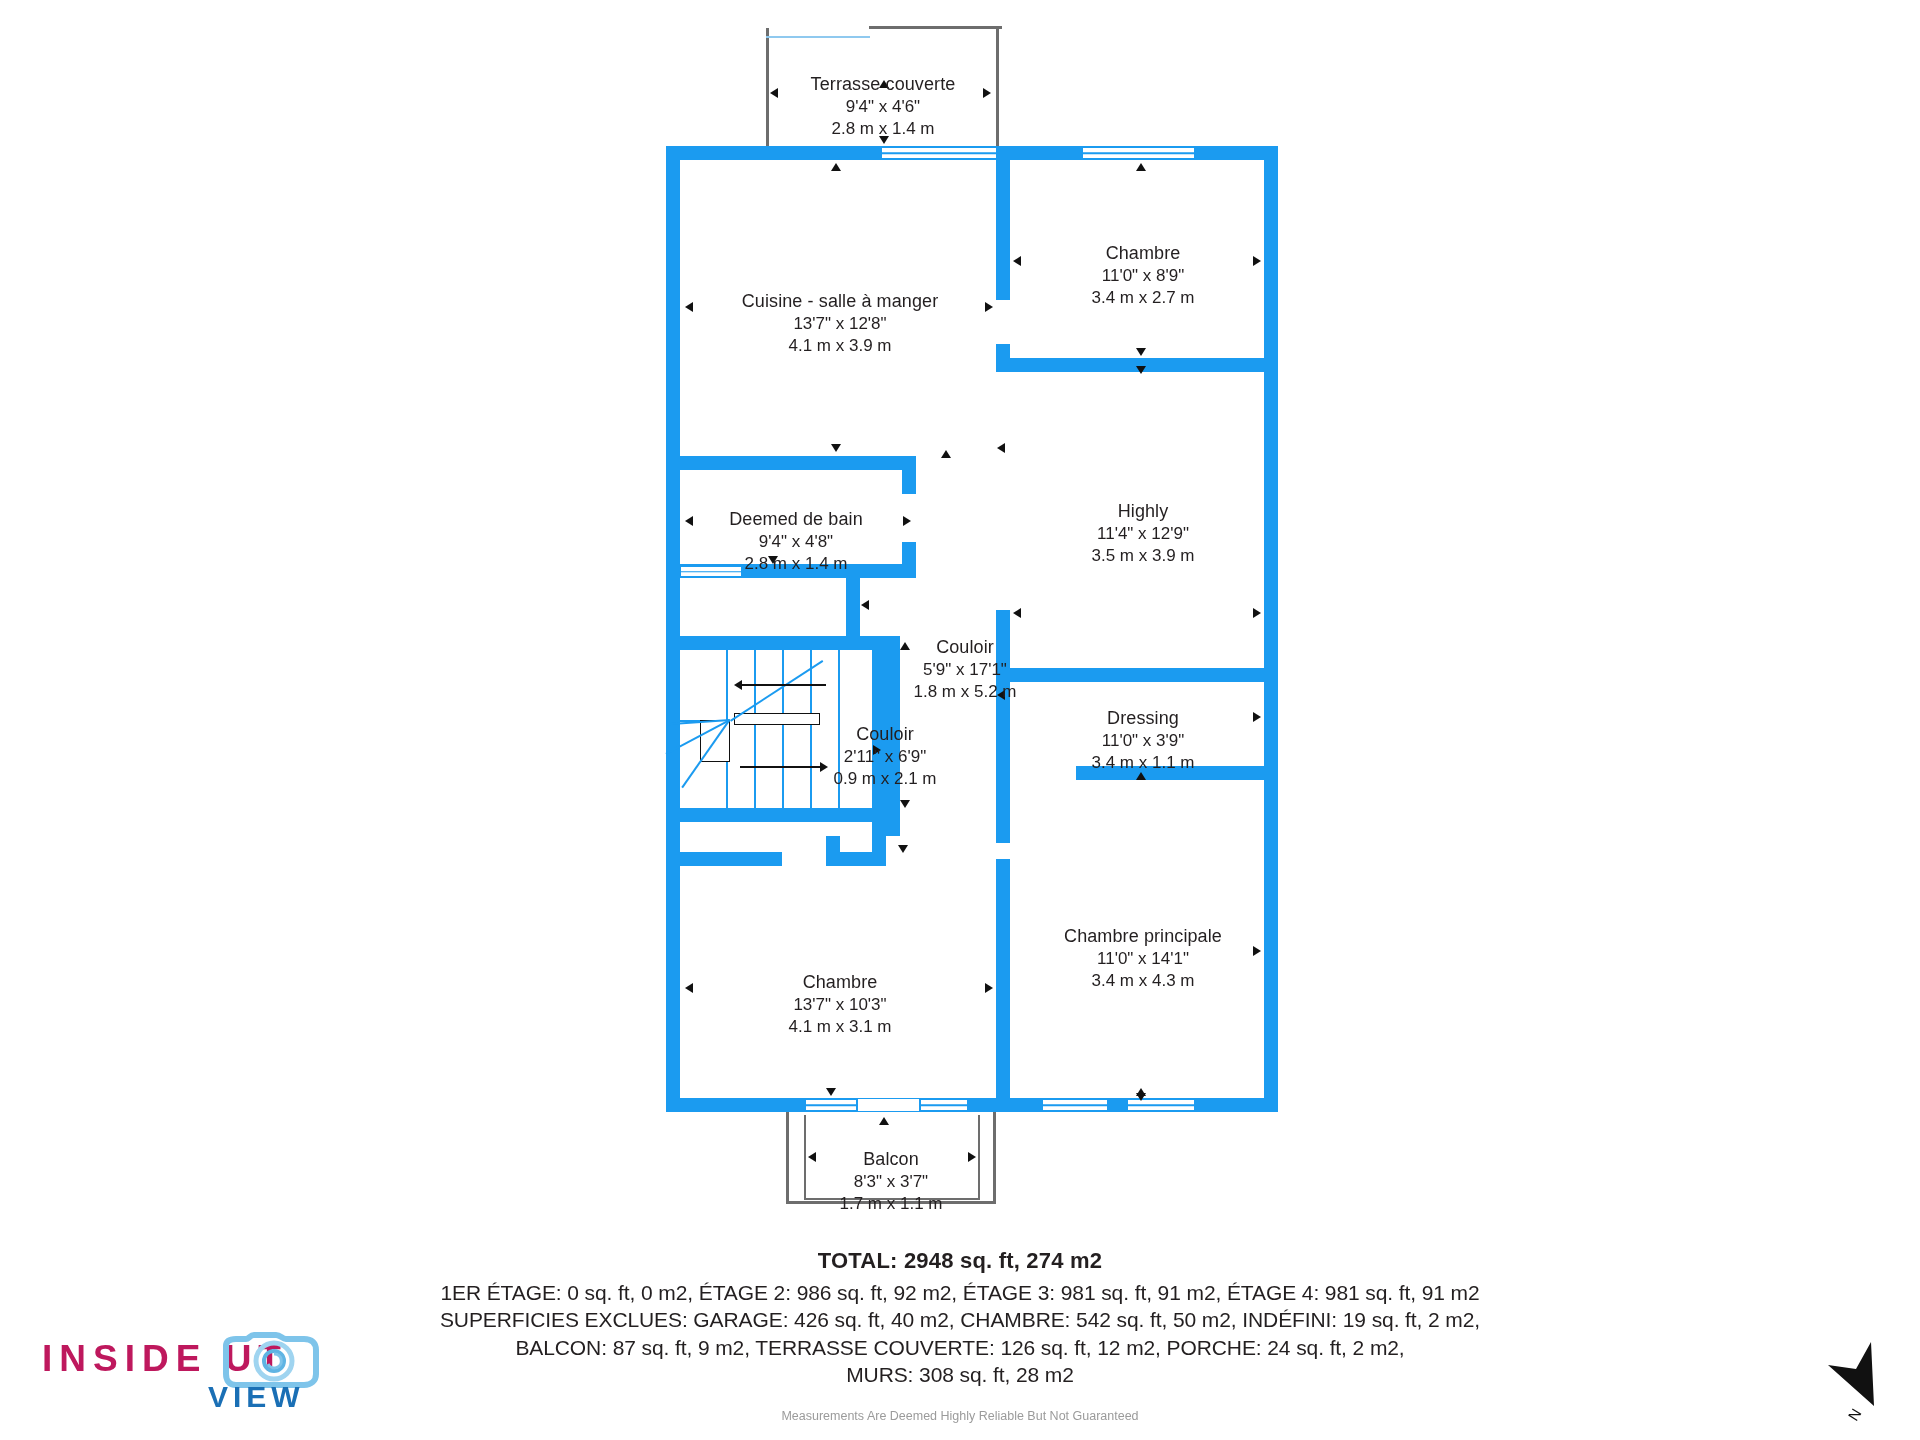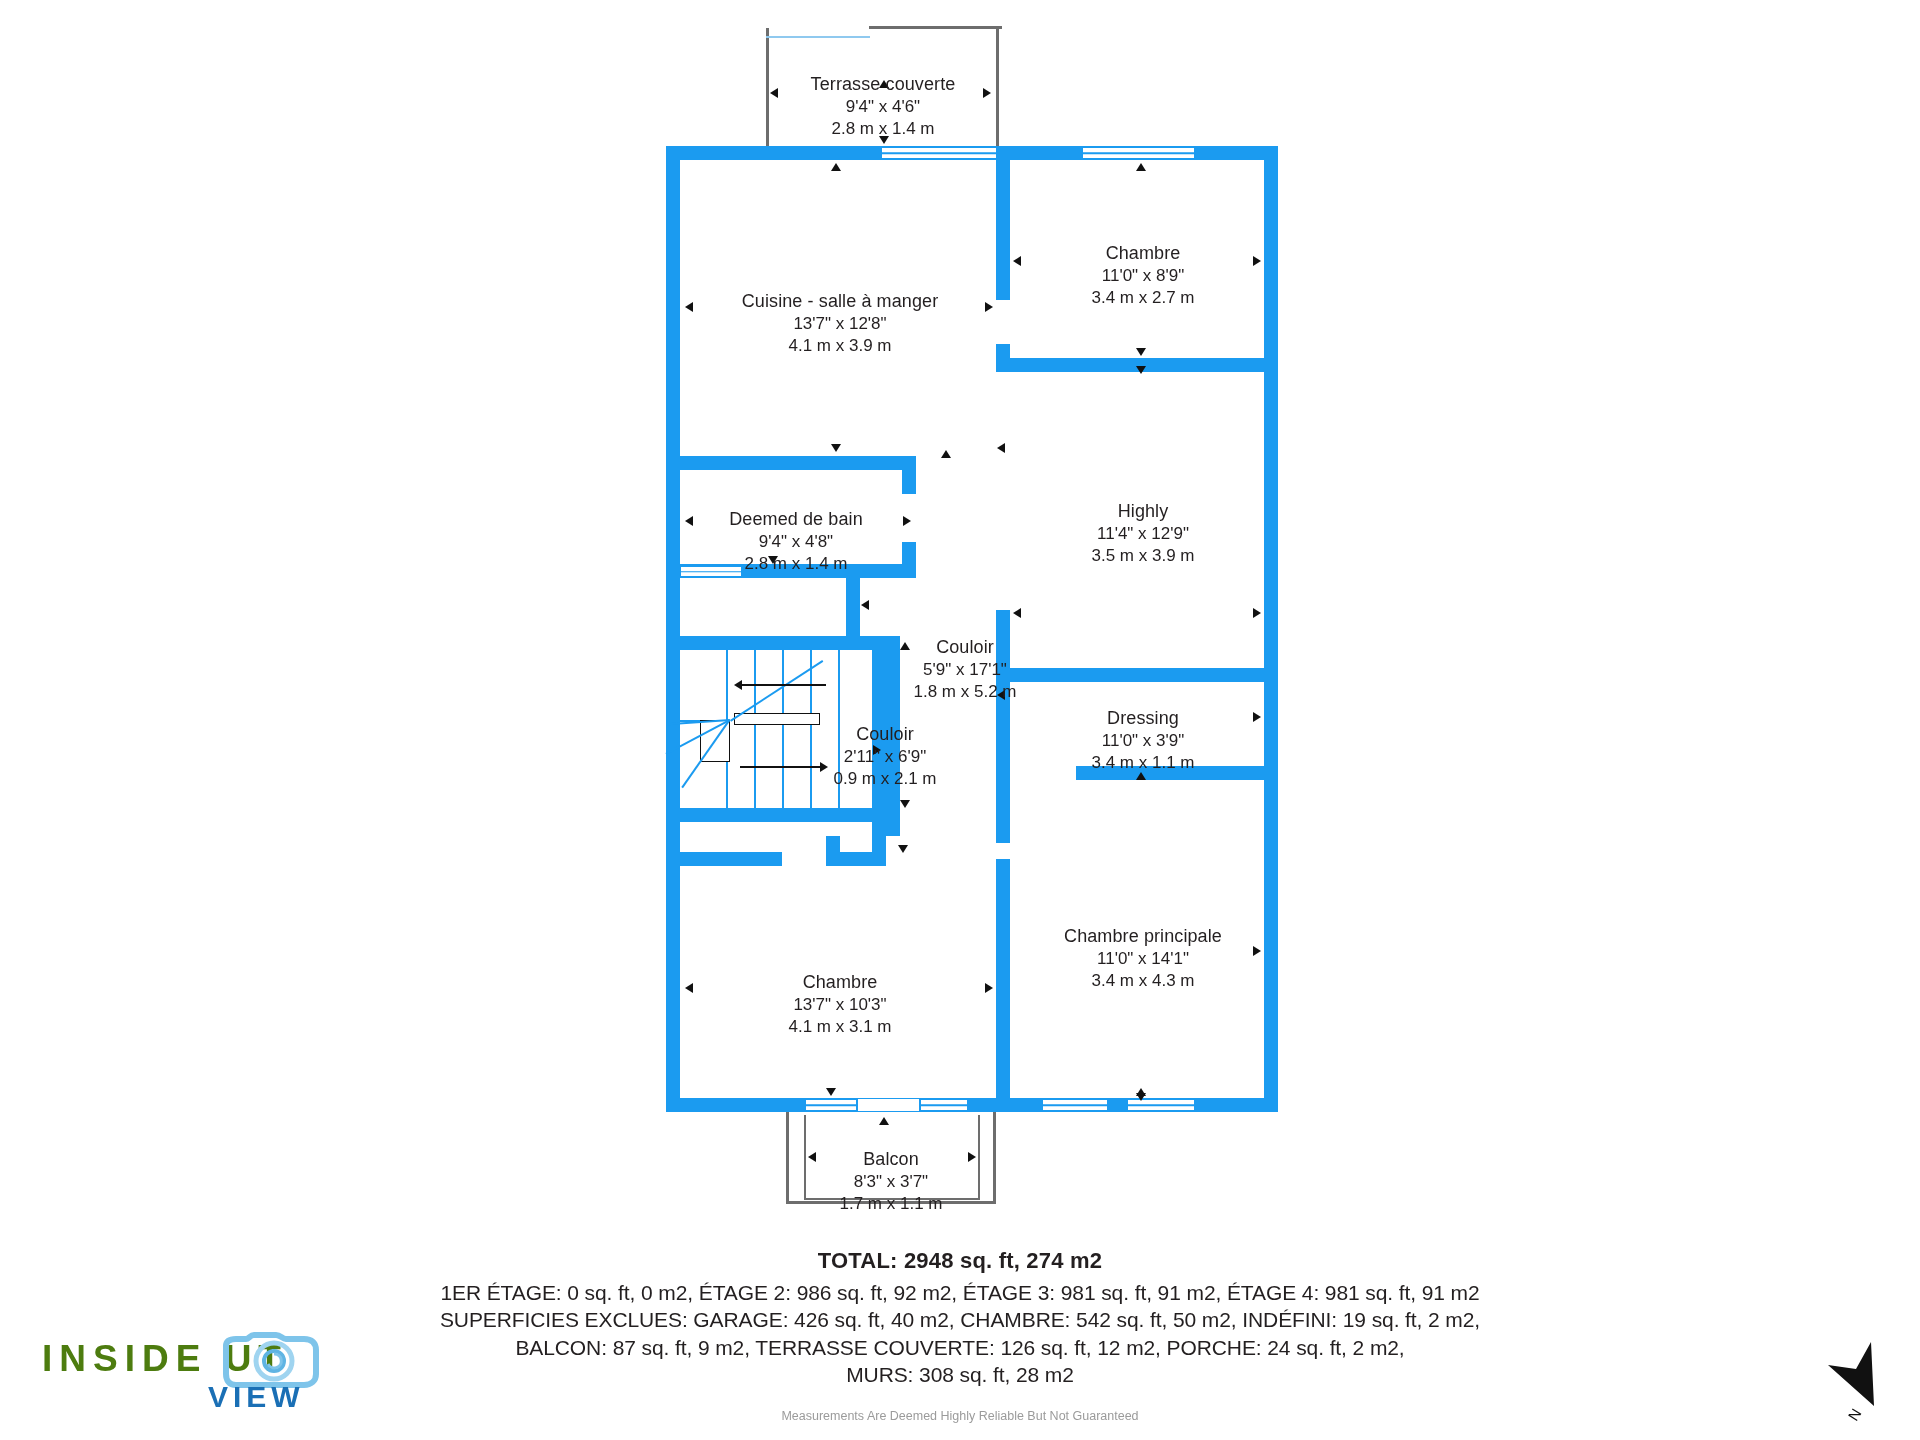--- a/index.html
+++ b/index.html
@@ -111,21 +111,21 @@
     position: absolute;
     left: 40px; top: 1330px;
     width: 330px; height: 95px;
   }
   #logo .word {
     position: absolute;
     left: 2px; top: 8px;
     font-size: 37px;
     font-weight: bold;
     letter-spacing: 7px;
-    color: #4d7c0f;
+    color: #be185d;
   }
   #logo .word2 {
     position: absolute;
     left: 168px; top: 50px;
     font-size: 30px;
     font-weight: bold;
     letter-spacing: 5px;
     color: #1a6fb5;
   }
   #logo .camera { position: absolute; left: 172px; top: 0px; }

